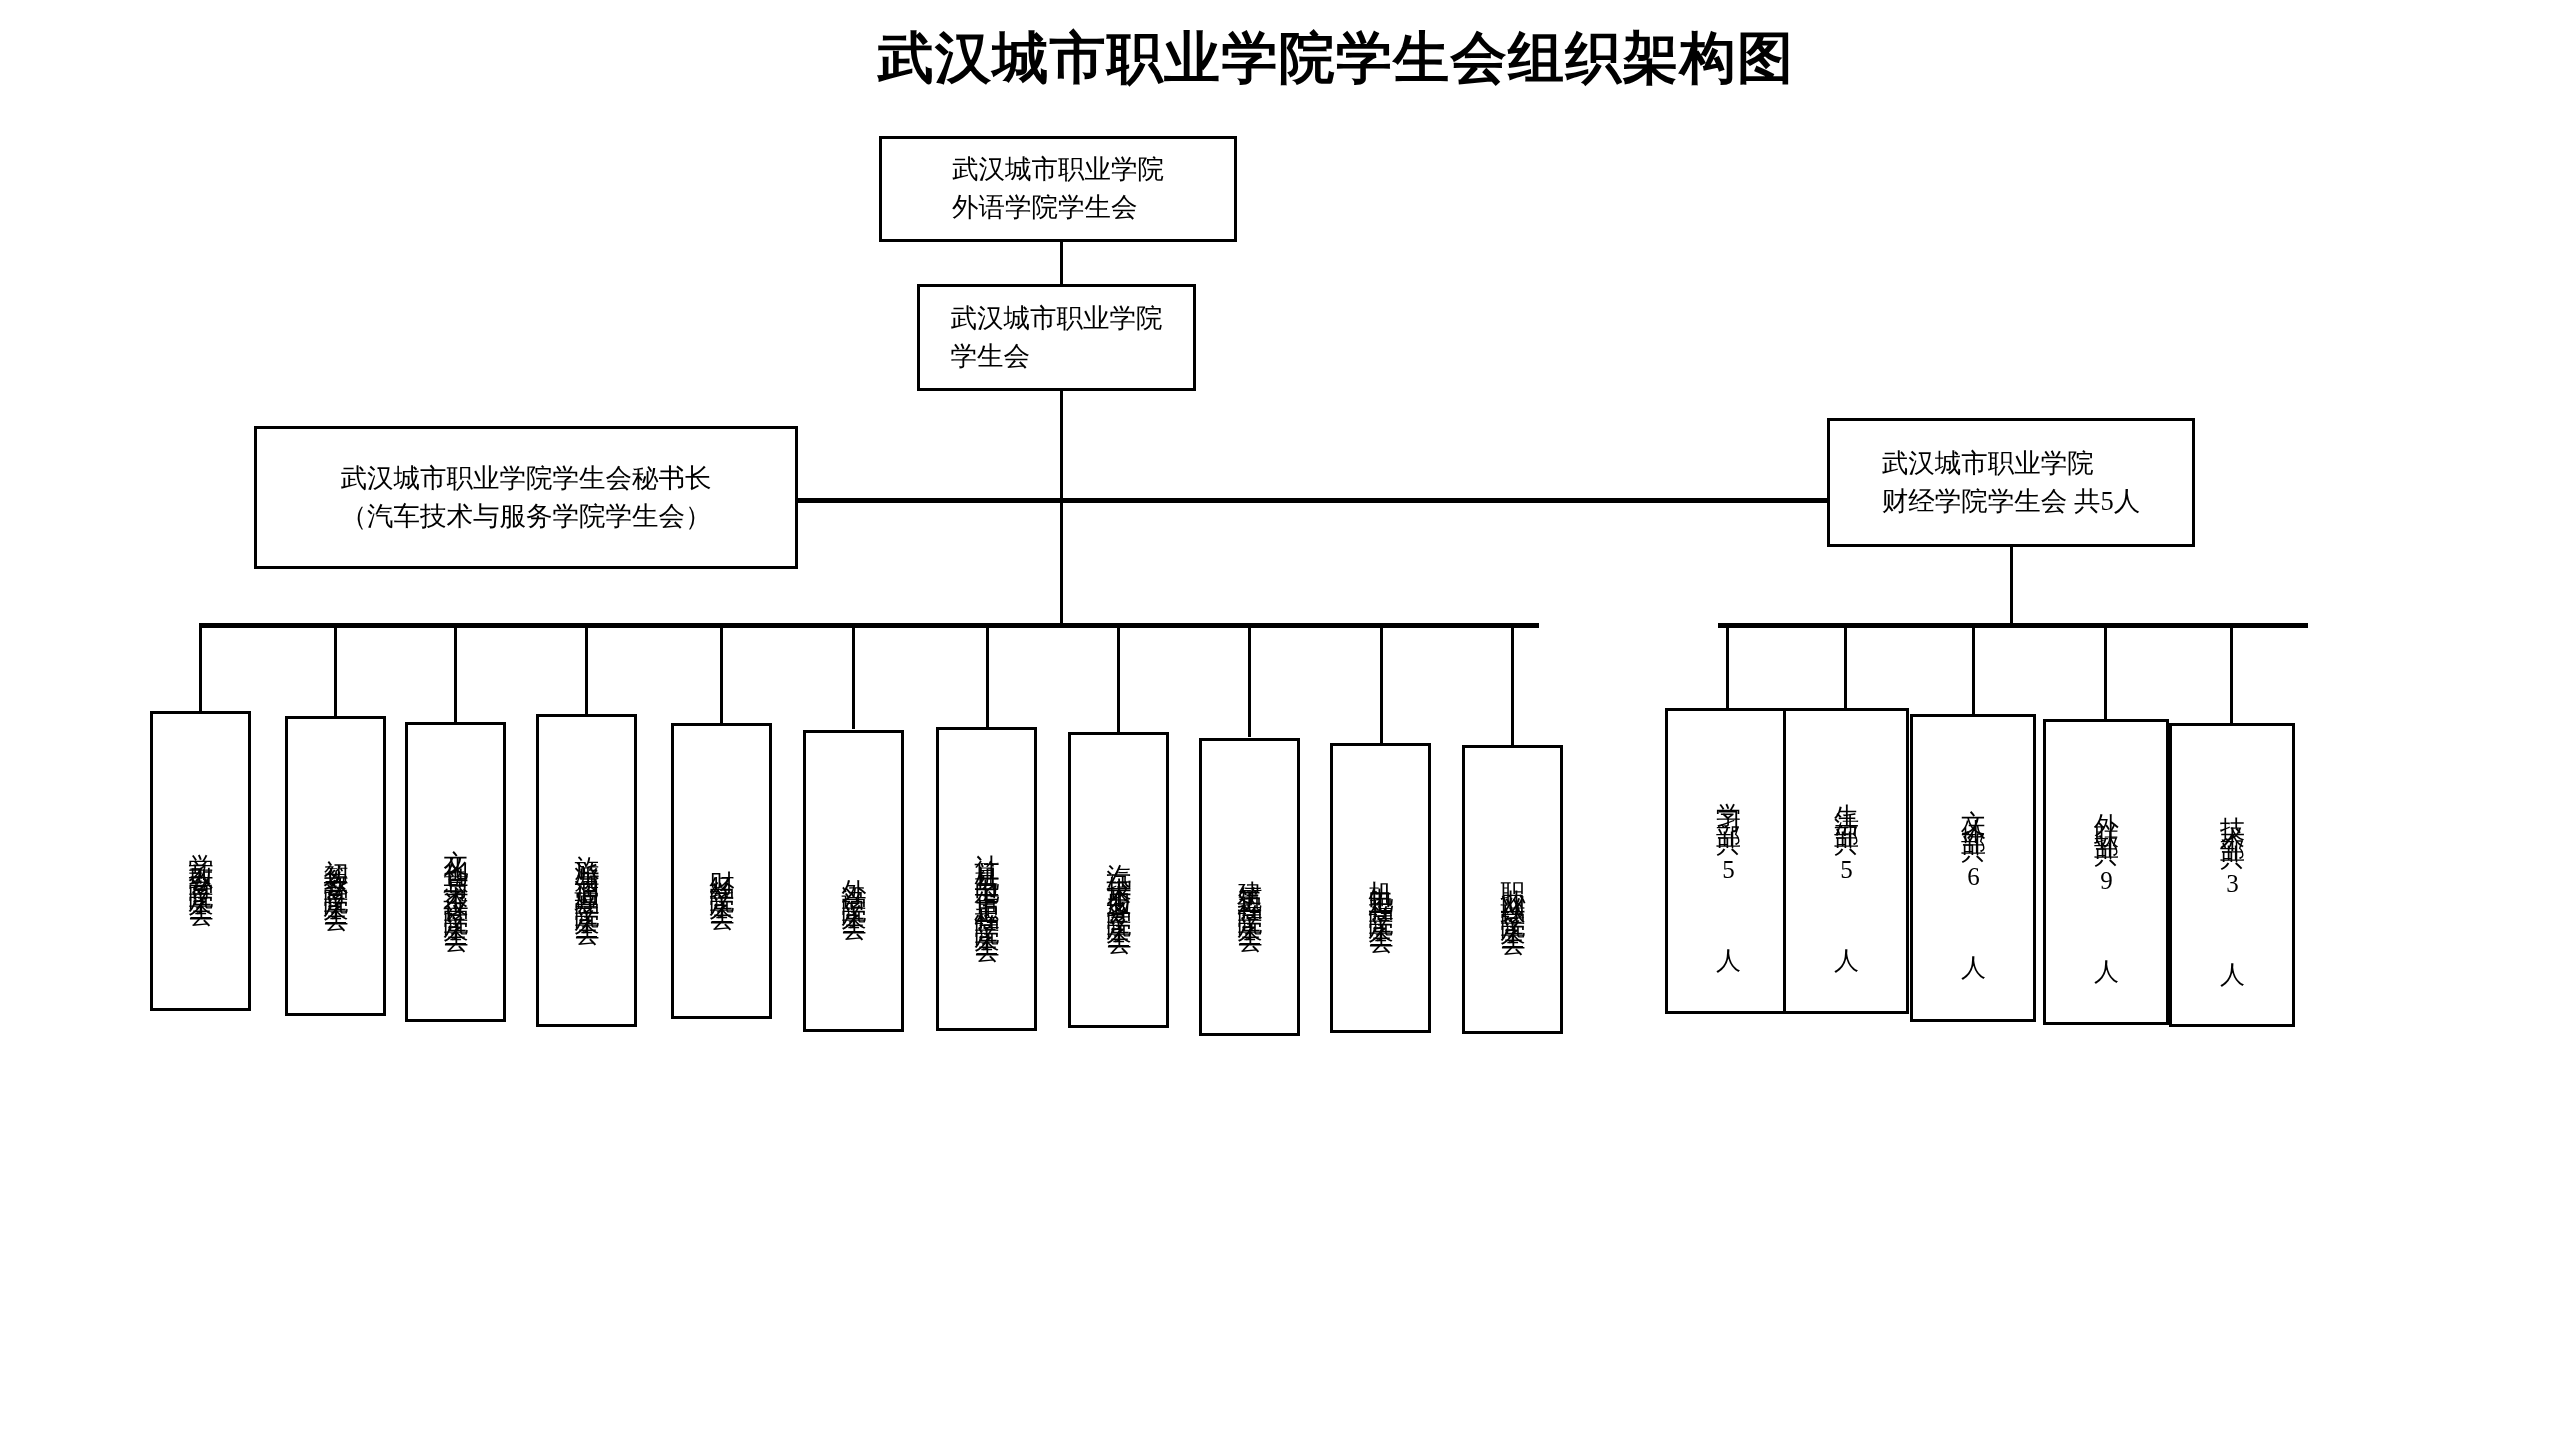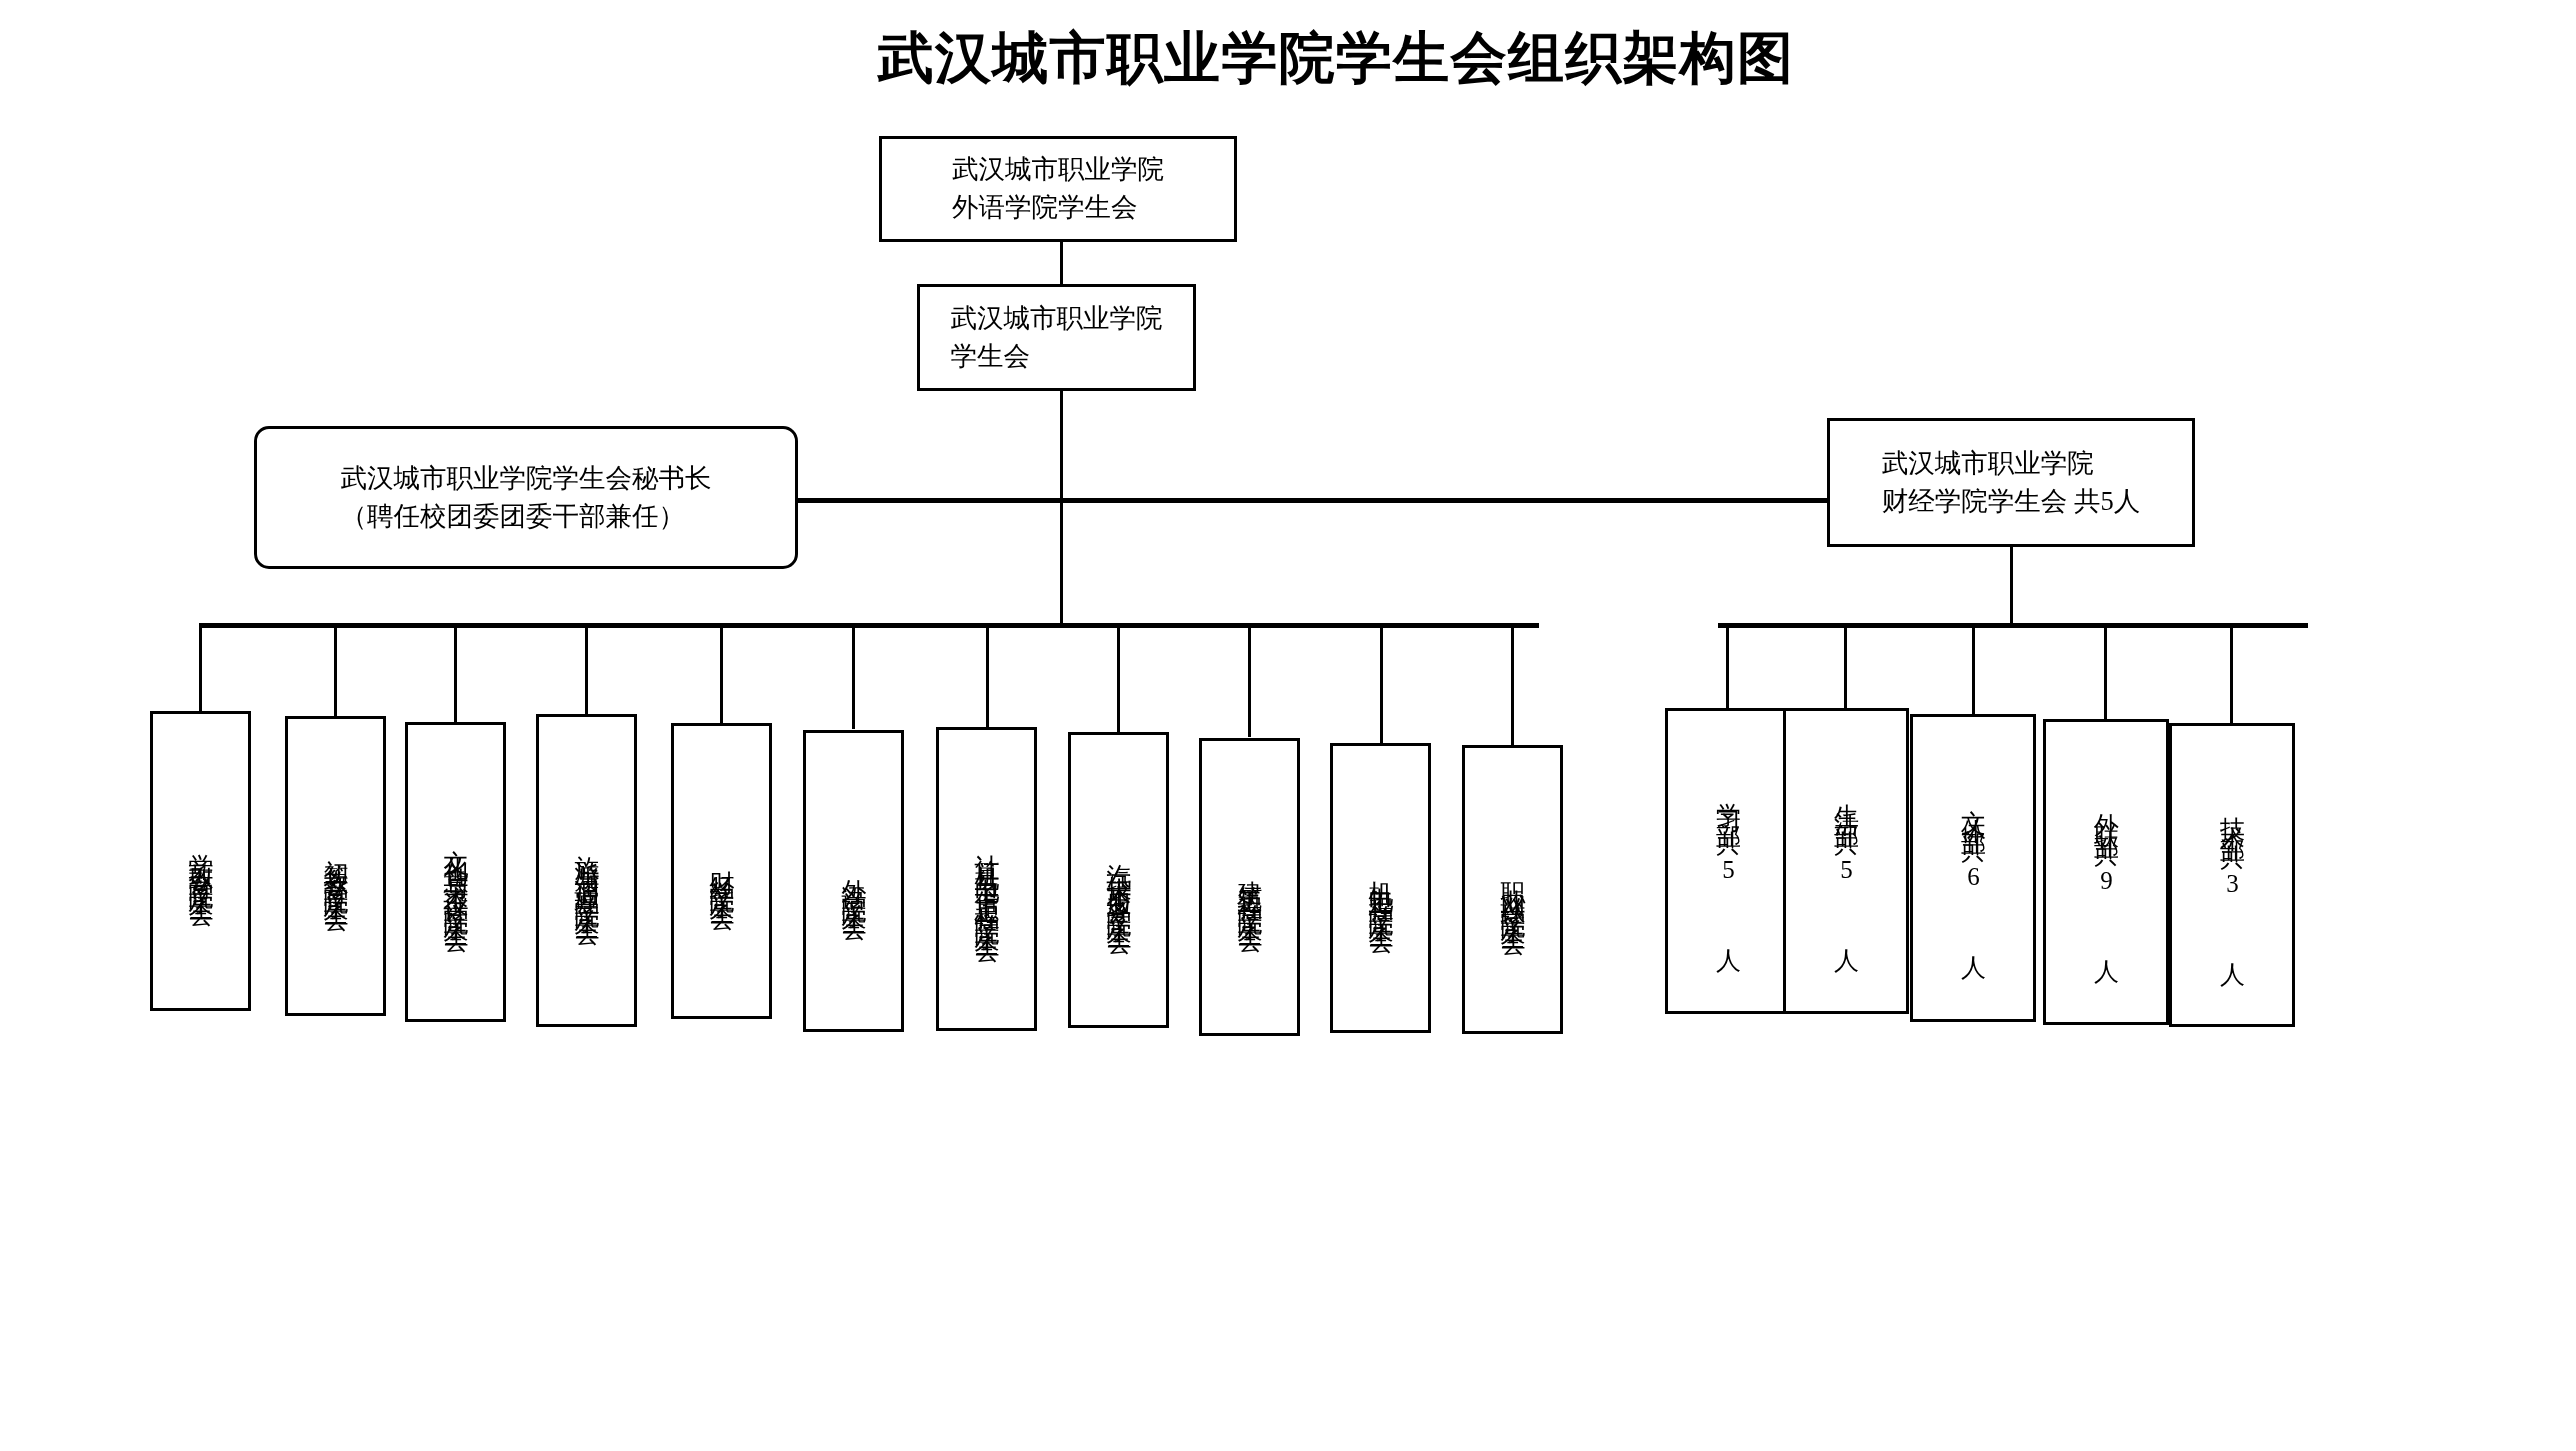--- a/index.html
+++ b/index.html
@@ -92,24 +92,24 @@
     <div class="lines">
       <div>武汉城市职业学院</div>
       <div>学生会</div>
     </div>
   </div>
 
   <div class="vline" style="left:1060px;top:390px;height:236px;"></div>
 
   <div class="hline" style="left:795px;top:498px;width:1035px;height:4.6px;"></div>
 
-  <div class="box" style="left:254px;top:426px;width:544px;height:143px;border-radius:15px;">
+  <div class="box" style="left:254px;top:426px;width:544px;height:143px;">
     <div class="lines">
       <div>武汉城市职业学院学生会秘书长</div>
-      <div>（聘任校团委团委干部兼任）</div>
+      <div>（汽车技术与服务学院学生会）</div>
     </div>
   </div>
 
   <div class="box" style="left:1827px;top:418px;width:368px;height:129px;">
     <div class="lines">
       <div>武汉城市职业学院</div>
       <div>财经学院学生会  共5人</div>
     </div>
   </div>
 

